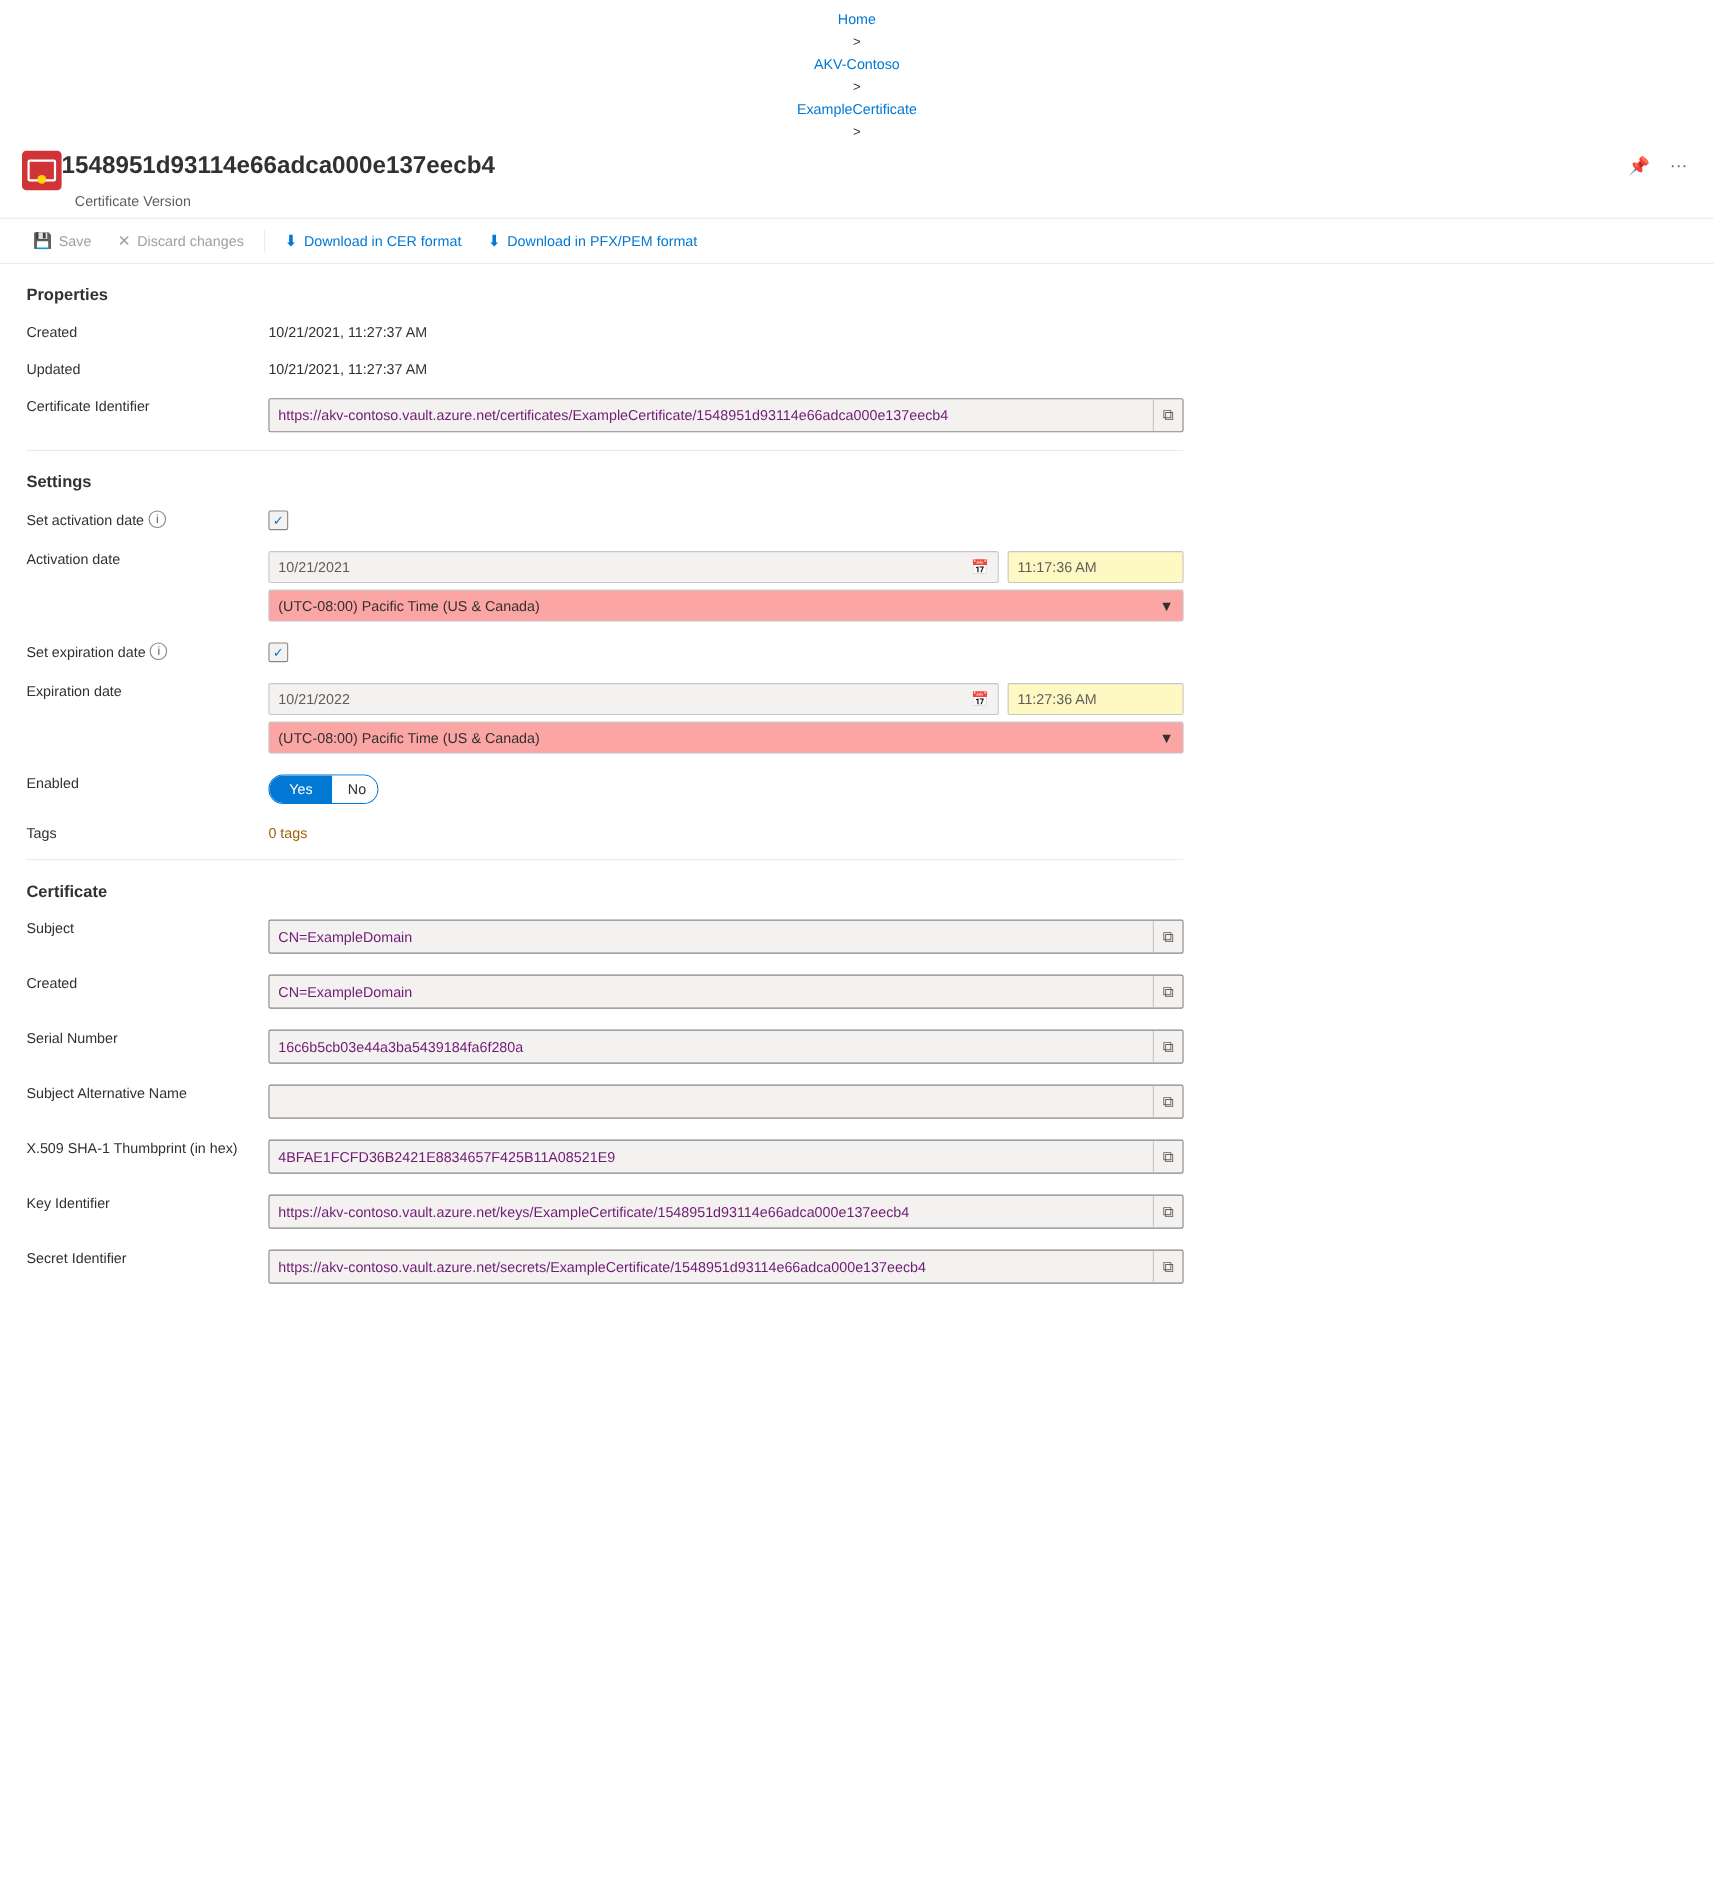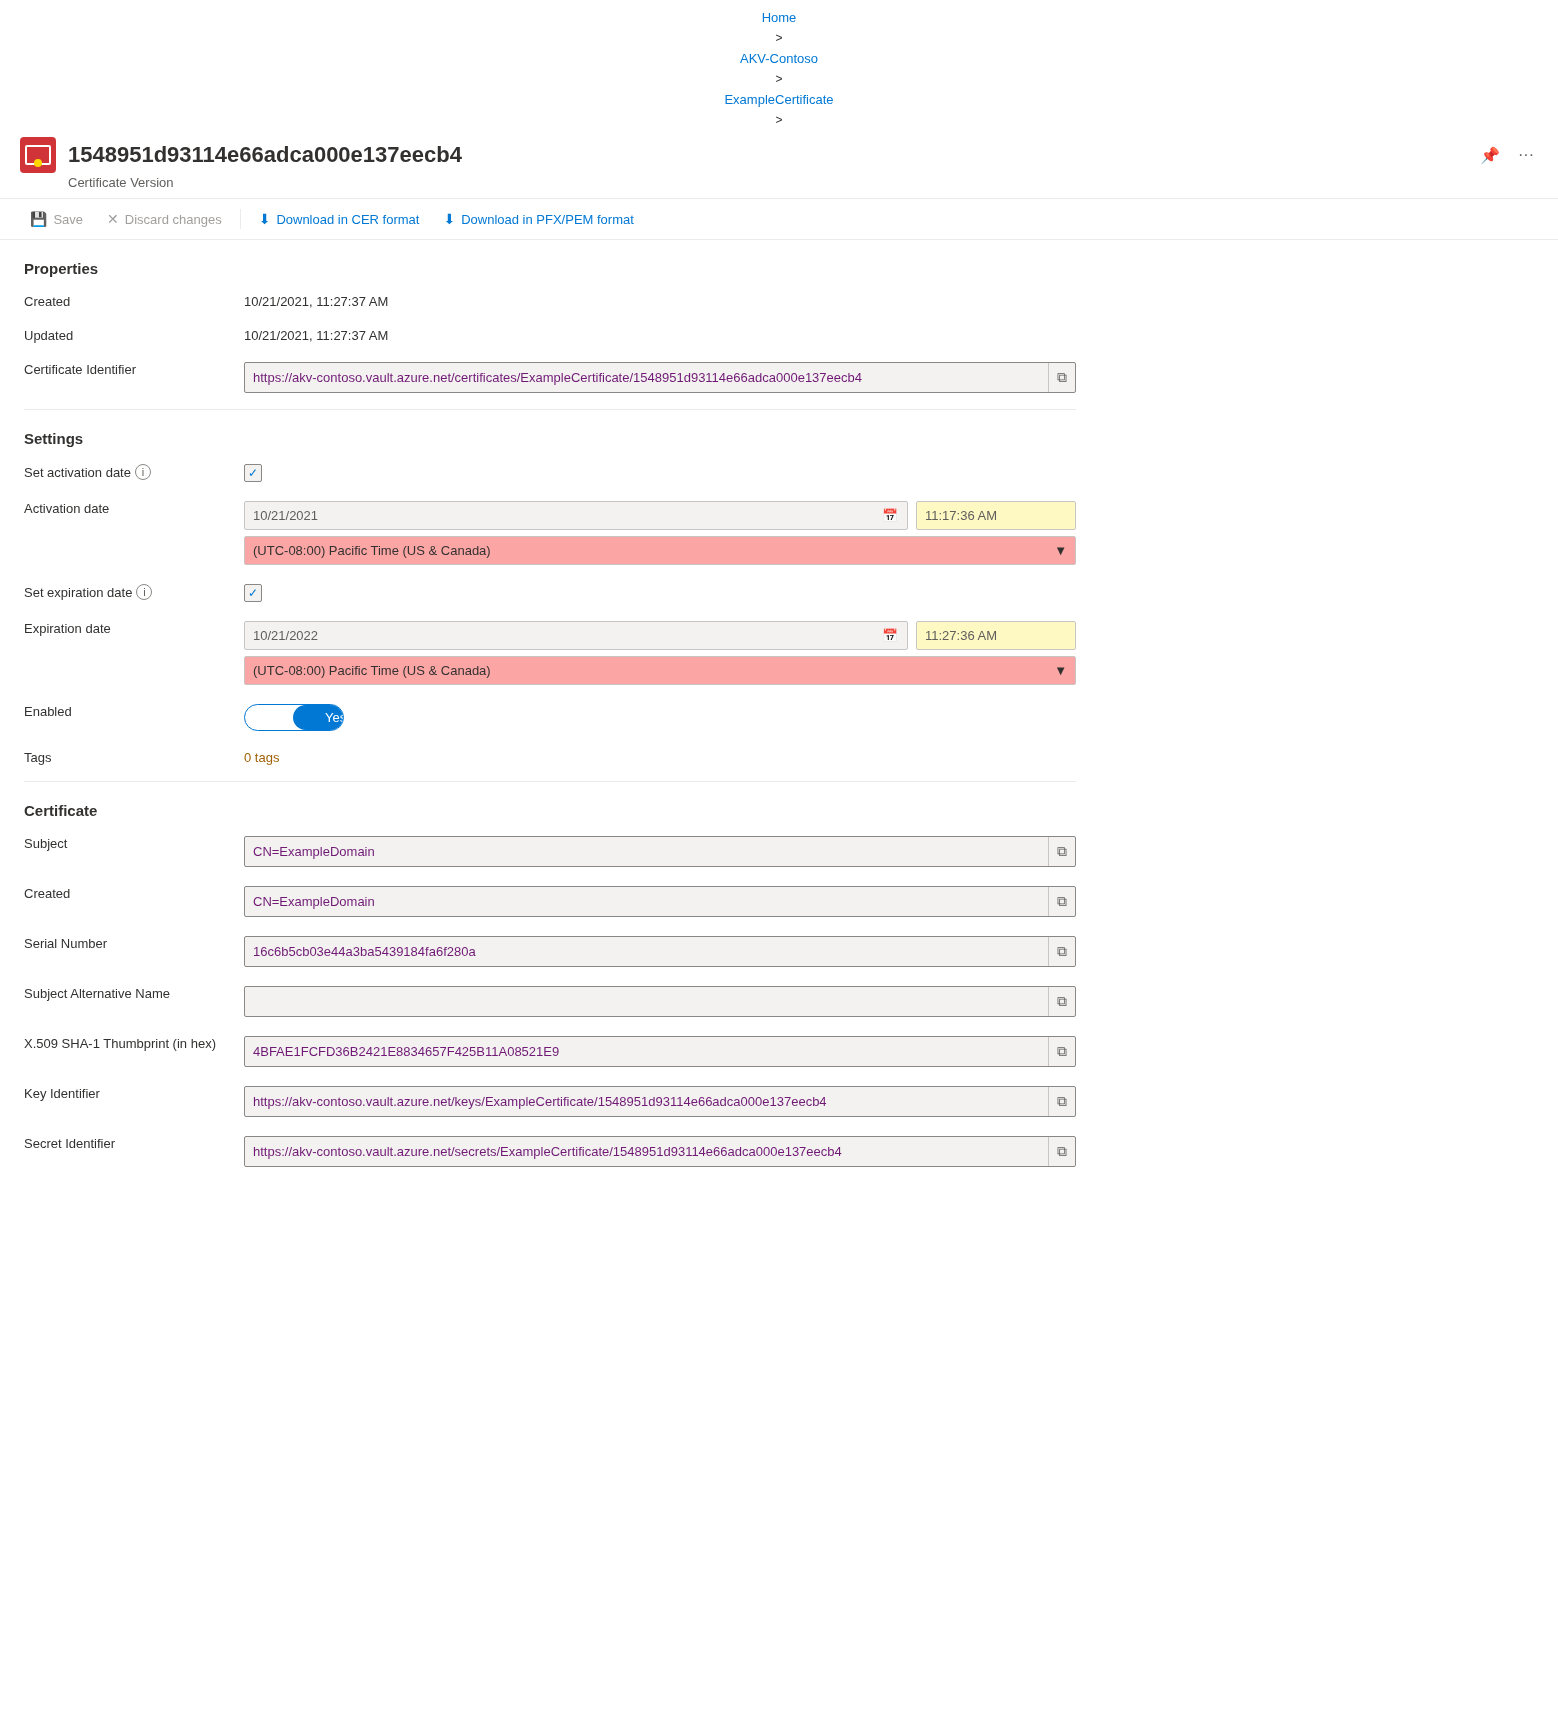--- a/index.html
+++ b/index.html
@@ -8,21 +8,21 @@
     .breadcrumb {
       display: flex; align-items: center; gap: 6px;
       padding: 10px 20px 4px 20px;
       font-size: 13px; color: #0078d4; flex-direction: column;
     }
     .breadcrumb span { color: #323130; }
     .breadcrumb a { color: #0078d4; text-decoration: none; }
     .breadcrumb-sep { color: #605e5c; font-size: 12px; }
 
     .page-header {
-      display: flex; align-items: center; gap: 12px;
+      display: flex; align-items: flex-start; 
       padding: 6px 20px 2px 20px;
     }
     .cert-icon {
       width: 36px; height: 36px;
       background: #d13438;
       border-radius: 4px;
       display: flex; align-items: center; justify-content: center;
       flex-shrink: 0;
       position: relative;
     }
@@ -173,25 +173,24 @@
     .toggle-container {
       display: flex; align-items: center;
       border: 1px solid #0078d4;
       border-radius: 20px;
       overflow: hidden;
       width: 100px;
     }
     .toggle-yes {
       background: #0078d4;
       color: #fff;
-      padding: 5px 32px;
+      padding: 5px 18px;
       font-size: 13px;
       border-radius: 20px 0 0 20px;
       cursor: pointer;
-      margin-left: 48px;
     }
     .toggle-no {
       background: #fff;
       color: #323130;
       padding: 5px 14px;
       font-size: 13px;
       cursor: pointer;
     }
 
     .tags-link {

